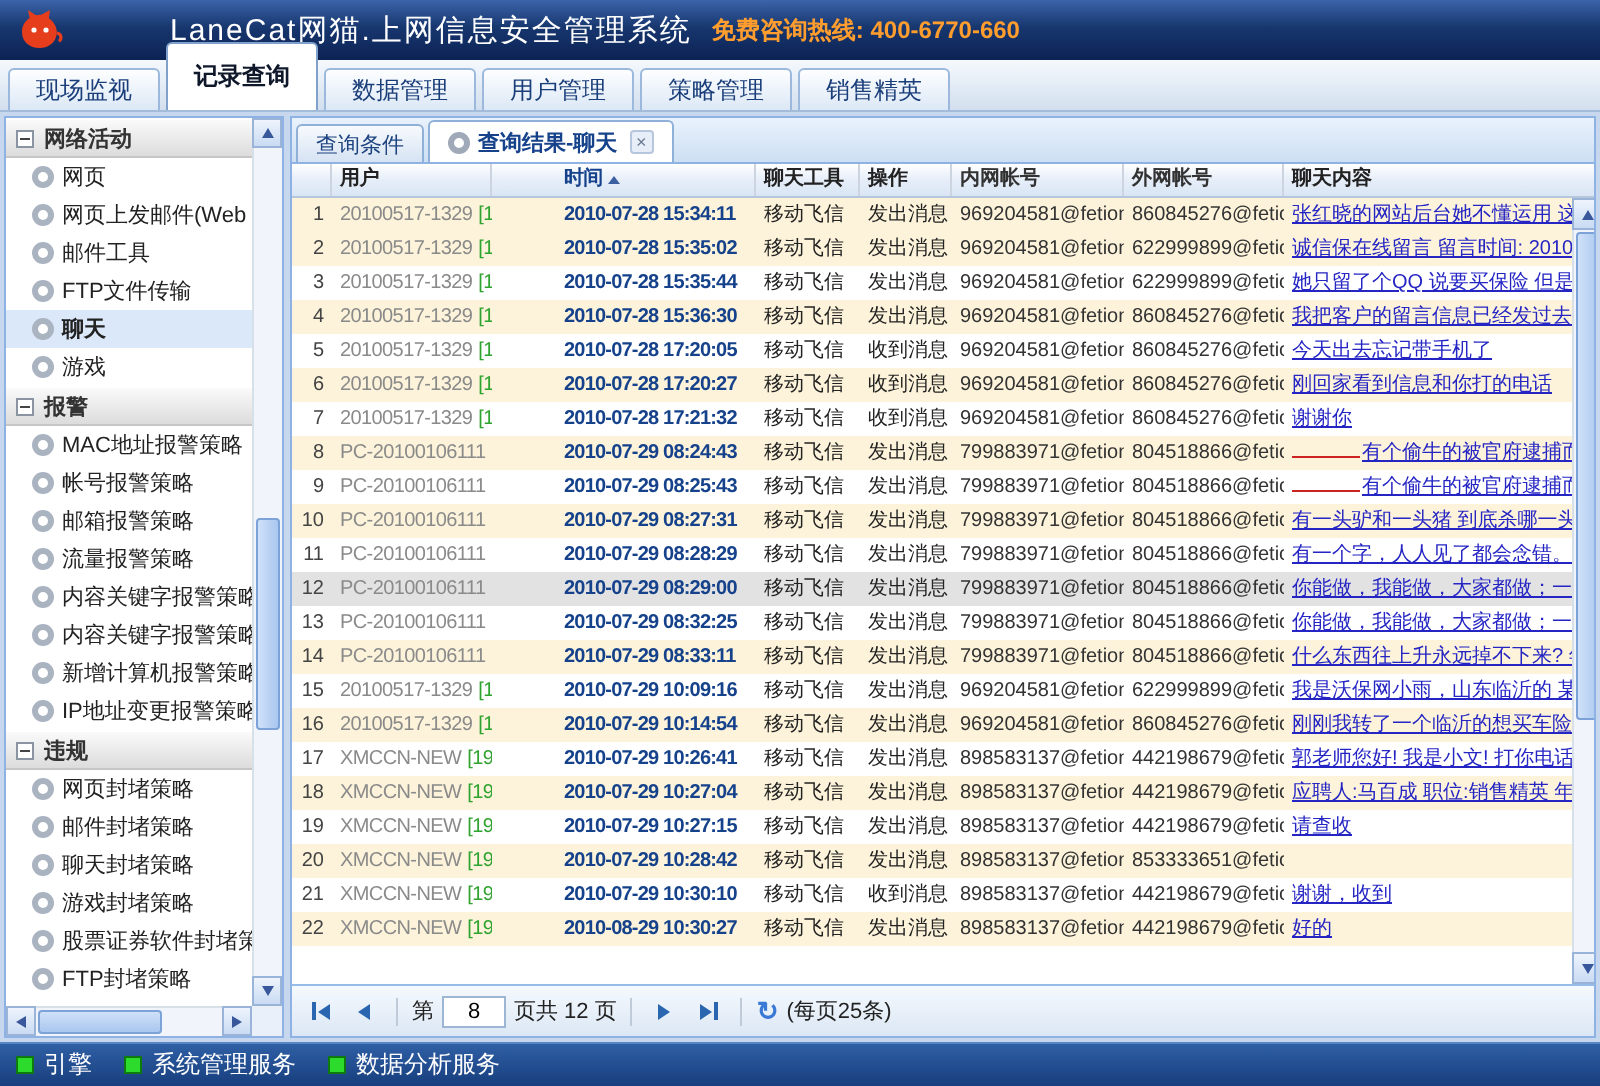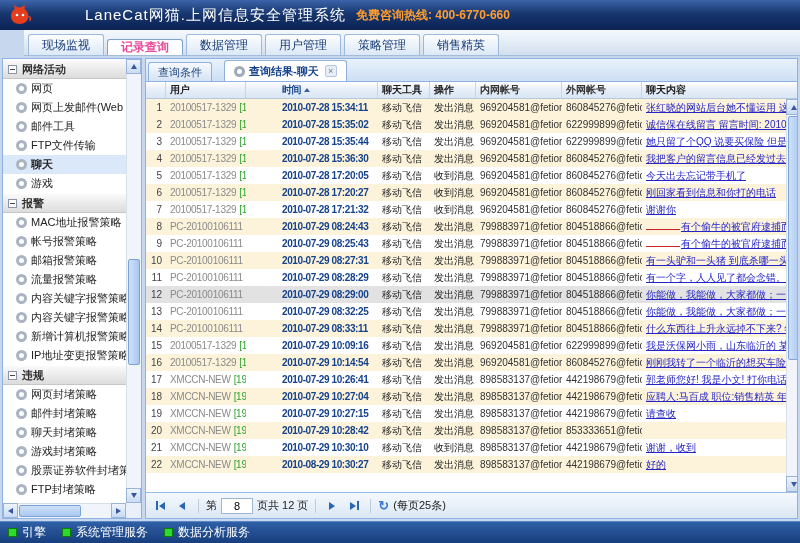--- a/index.html
+++ b/index.html
@@ -9,25 +9,25 @@
 
   
   .hdr { height:30px; flex:0 0 30px; display:flex; align-items:center; padding:0 8px;
          background:linear-gradient(#3c64aa 0%, #17376f 45%, #0c2254 100%); }
   .logo { margin-right:6px; display:flex; }
   .title { color:#ffffff; font-size:15px; letter-spacing:1px; white-space:nowrap;margin-left:47px; }
   .hotline { color:#ff9d2e; font-weight:bold; font-size:12px; margin-left:10px; white-space:nowrap; }
 
   
   .menubar { height:26px; flex:0 0 26px; background:linear-gradient(#f5f9fd,#d2dfee);
-             border-bottom:1px solid #a3bcda; display:flex; align-items:flex-end; padding:0 4px; gap:3px;margin-left:24px; }
+             border-bottom:1px solid #a3bcda; display:flex; align-items:flex-end; padding:0 4px; gap:3px; }
   .mtab { height:21px; padding:0 13px; display:flex; align-items:center; font-size:12px; color:#1a3e7a;
           background:linear-gradient(#fdfeff,#dce8f6); border:1px solid #9cb8dc; border-bottom:none;
           border-radius:3px 3px 0 0; cursor:default; white-space:nowrap; }
-  .mtab.active { background:#ffffff; font-weight:bold; color:#ec4899; border-color:#7fa1cc; height:16px; }
+  .mtab.active { background:#ffffff; font-weight:bold; color:#0f172a; border-color:#7fa1cc; height:34px; }
 
   
   .content { flex:1; display:flex; padding:2px; gap:3px; overflow:hidden; }
 
   
   .sidebar { width:140px; flex:0 0 140px; background:#fff; border:1px solid #8db2e3; position:relative; overflow:hidden; }
   .tree { position:absolute; left:0; top:0; right:15px; bottom:15px; overflow:hidden; }
   .tgroup { height:20px; display:flex; align-items:center; gap:5px; padding-left:5px;
             background:linear-gradient(#fafafa,#dcdcdc); border-bottom:1px solid #c6c6c6; border-top:1px solid #ffffff;
             font-size:11px; font-weight:bold; color:#333; white-space:nowrap; }
@@ -54,21 +54,21 @@
   .hthumb { position:absolute; top:1px; height:12px; left:16px; width:62px;
             background:linear-gradient(#cfe1f9,#a9c7ef); border:1px solid #7da2d8; border-radius:2px; }
   .tri-up    { width:0;height:0;border-left:3.5px solid transparent;border-right:3.5px solid transparent;border-bottom:5px solid #39589c; }
   .tri-down  { width:0;height:0;border-left:3.5px solid transparent;border-right:3.5px solid transparent;border-top:5px solid #39589c; }
   .tri-left  { width:0;height:0;border-top:3.5px solid transparent;border-bottom:3.5px solid transparent;border-right:5px solid #39589c; }
   .tri-right { width:0;height:0;border-top:3.5px solid transparent;border-bottom:3.5px solid transparent;border-left:5px solid #39589c; }
 
   
   .main { flex:1; display:flex; flex-direction:column; background:#fff; border:1px solid #8db2e3; overflow:hidden; }
   .tabstrip { height:23px; flex:0 0 23px; background:linear-gradient(#e9f2fc,#cddff3);
-              border-bottom:1px solid #8db2e3; display:flex; align-items:flex-end; padding:0 2px; gap:12px; }
+              border-bottom:1px solid #8db2e3; display:flex; align-items:flex-end; padding:0 2px; gap:2px; }
   .tab { height:19px; padding:0 9px; display:flex; align-items:center; gap:4px; font-size:11px; color:#1e4480;
          background:linear-gradient(#f7fafd,#d6e3f3); border:1px solid #8fb0d8; border-bottom:none;
          border-radius:3px 3px 0 0; white-space:nowrap; cursor:default; }
   .tab.active { background:#ffffff; height:21px; font-weight:bold; color:#15428b; }
   .closebox { width:12px; height:12px; margin-left:2px; font-size:9px; line-height:10px; text-align:center;
               color:#6b7c94; background:#e7eef8; border:1px solid #b6c6dc; border-radius:2px; font-weight:normal; }
 
   
   .ghead { height:17px; flex:0 0 17px; display:flex; font-size:10px; font-weight:bold; color:#222;
            background:linear-gradient(#ffffff,#e6eef9 50%,#d9e6f5); border-bottom:1px solid #b7c7db; }

